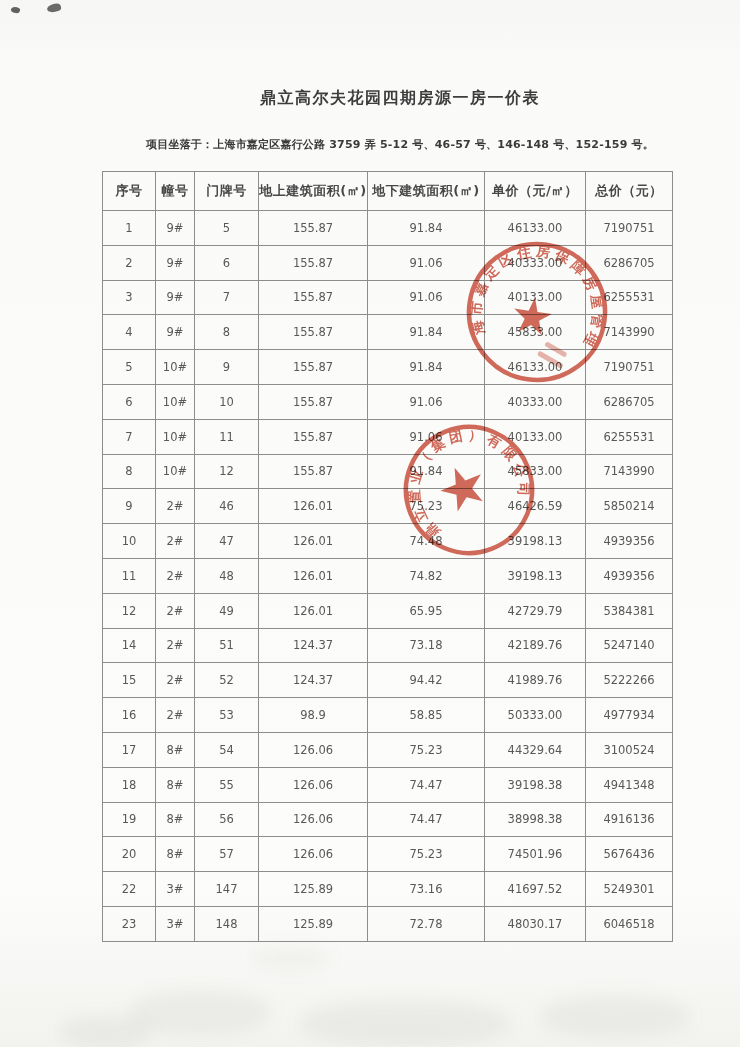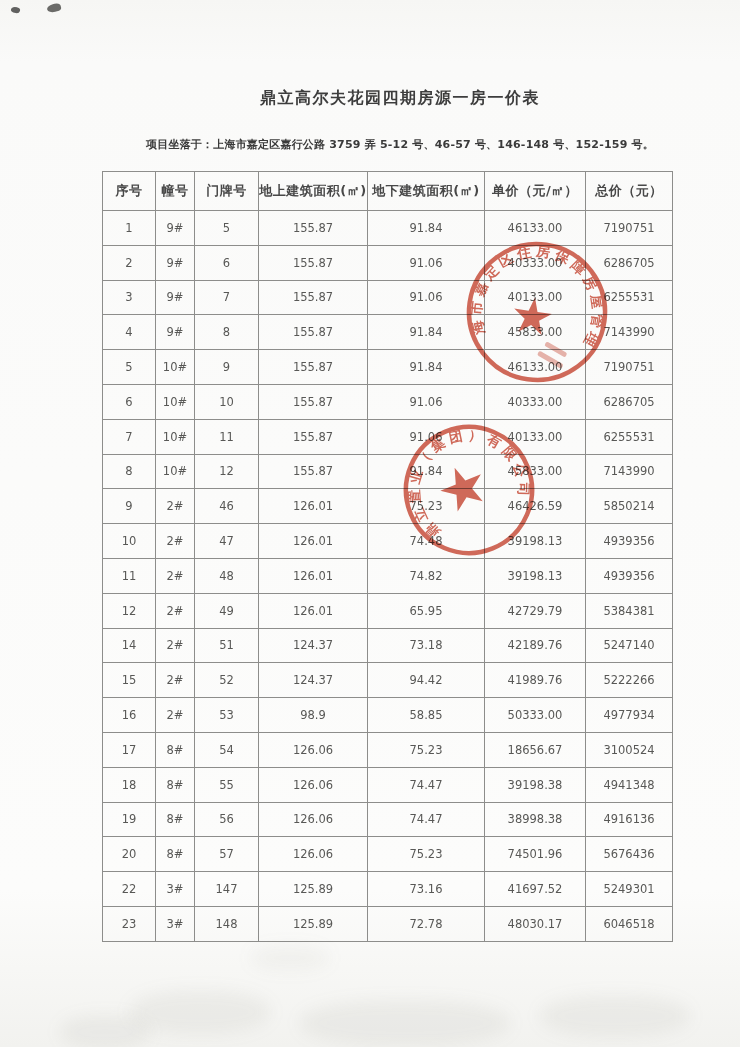--- a/index.html
+++ b/index.html
@@ -210,21 +210,21 @@
           <td>58.85</td>
           <td>50333.00</td>
           <td>4977934</td>
         </tr>
         <tr>
           <td>17</td>
           <td>8#</td>
           <td>54</td>
           <td>126.06</td>
           <td>75.23</td>
-          <td>18656.67</td>
+          <td>44329.64</td>
           <td>3100524</td>
         </tr>
         <tr>
           <td>18</td>
           <td>8#</td>
           <td>55</td>
           <td>126.06</td>
           <td>74.47</td>
           <td>39198.38</td>
           <td>4941348</td>

